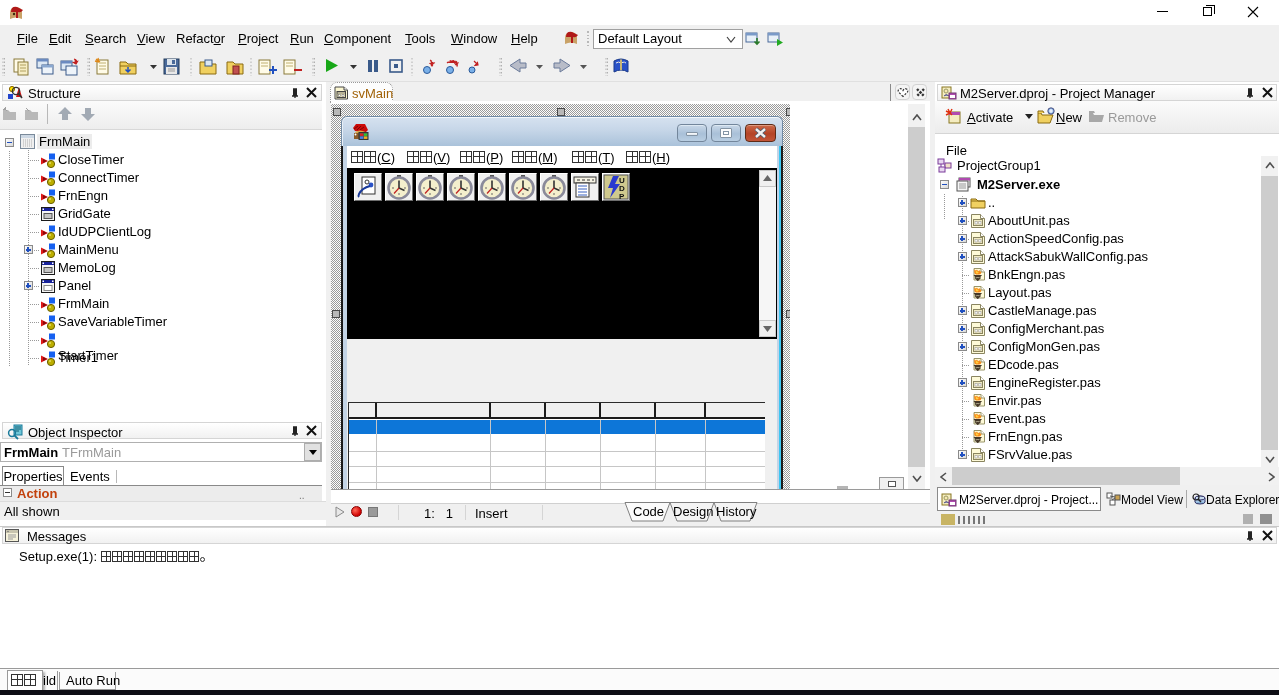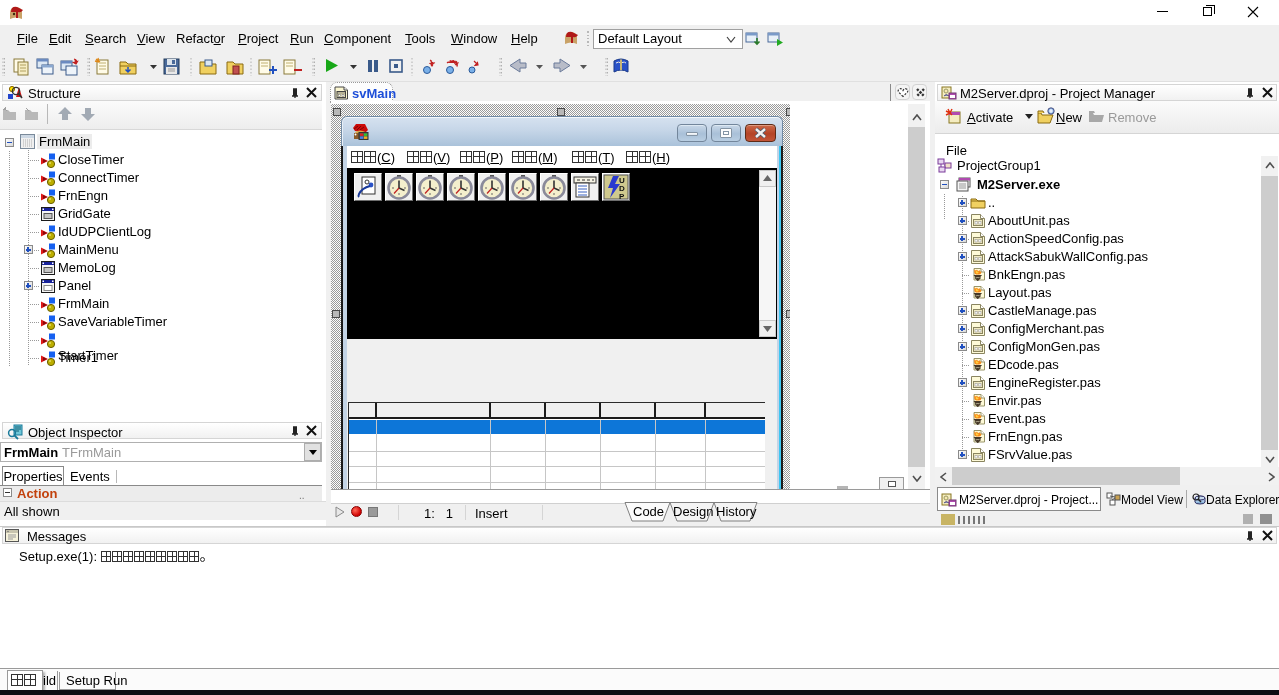--- a/index.html
+++ b/index.html
@@ -414,21 +414,21 @@
 <div class="abs" style="left:331px;top:82px;width:599px;height:21px;background:#f0f0f0;"></div>
 <div class="abs" style="left:330px;top:82px;width:63px;height:21px;background:#fdfdfd;border:1px dotted #9a9a9a;border-bottom:none;border-radius:7px 7px 0 0;"></div>
 <path><svg class="abs" style="left:334px;top:86px;" width="15" height="14" viewBox="0 0 15 14">
         <path d="M1 1 L10 1 L13.5 4 L13.5 13 L1 13 Z" fill="#fbf6d0" stroke="#444"></path>
         <path d="M10 1 L10 4 L13.5 4" fill="#fff" stroke="#444"></path>
         <rect x="3" y="5.5" width="8.5" height="6" fill="#f6eec2" stroke="#444"></rect>
         <path d="M3 7 h8.5" stroke="#444" stroke-width="0.7"></path>
         <rect x="4.5" y="8.5" width="2" height="1.8" fill="#fff" stroke="#666" stroke-width="0.5"></rect>
         <rect x="8" y="8.5" width="2" height="1.8" fill="#fff" stroke="#666" stroke-width="0.5"></rect>
       </svg>
-<div class="abs" style="left:352px;top:86px;color:#1d4ed8;font-weight:bold;">svMain</div>
+<div class="abs" style="left:352px;top:86px;color:#a16207;">svMain</div>
 
 <div class="abs" style="left:890px;top:84px;width:1px;height:17px;background:#8a8a8a;"></div>
 <div class="abs" style="left:895px;top:84px;width:15px;height:16px;border:1px solid #d2d2d2;border-radius:4px;background:#f4f4f4;"></div>
 <svg class="abs" style="left:897px;top:87px;" width="12" height="11">
         <path d="M6 9.5 L1.5 5 Q0.5 3 2.5 2 Q4.5 1 6 3.5 Q7.5 1 9.5 2 Q11.5 3 10.5 5 Z" stroke="#333" stroke-width="1.2" fill="#fff" stroke-dasharray="2 1.4"></path>
       </svg>
 <div class="abs" style="left:912px;top:84px;width:15px;height:16px;border:1px solid #d2d2d2;border-radius:4px;background:#f4f4f4;"></div>
 <svg class="abs" style="left:915px;top:87px;" width="11" height="11">
         <path d="M2 2 L9 9 M9 2 L2 9" stroke="#333" stroke-width="2.4" stroke-dasharray="2.2 1.4"></path>
       </svg>
@@ -890,17 +890,17 @@
 <svg class="abs" style="left:1261px;top:529px;" width="13" height="13">
         <path d="M2 2 L11 11 M11 2 L2 11" stroke="#111" stroke-width="2"></path>
       </svg>
 <div class="abs" style="left:19px;top:549px;">Setup.exe(1): <span class="ck2"></span><span class="ck2"></span><span class="ck2"></span><span class="ck2"></span><span class="ck2"></span><span class="ck2"></span><span class="ck2"></span><span class="ck2"></span><span class="ck2"></span><span style="display:inline-block;width:10px;height:10px;"><span style="display:block;width:5px;height:5px;border:1px solid #333;border-radius:50%;margin-top:6px;"></span></span></div>
 
 
 <div class="abs" style="left:0;top:668px;width:1279px;height:22px;background:#fbfbfb;border-top:1px solid #9a9a9a;"></div>
 <div class="abs" style="left:0;top:671px;width:58px;height:19px;background:#fbfbfb;border-right:1px solid #9a9a9a;"></div>
 <div class="abs" style="left:43px;top:673px;">ild</div>
 <div class="abs" style="left:59px;top:672px;width:57px;height:18px;background:#fbfbfb;border:1px solid #9a9a9a;border-top:none;"></div>
-<div class="abs" style="left:66px;top:673px;">Setup Run</div>
+<div class="abs" style="left:66px;top:673px;">Auto Run</div>
 <div class="abs" style="left:7px;top:670px;width:36px;height:22px;background:#fff;border:1px solid #9a9a9a;box-shadow:2px 2px 2px rgba(0,0,0,.3);"></div>
 <div class="abs" style="left:11px;top:673px;"><span class="cjk"></span><span class="cjk"></span></div>
 <div class="abs" style="left:0;top:690px;width:1279px;height:5px;background:#0d0d14;"></div>
 
 </path></div>
 </body></html>

